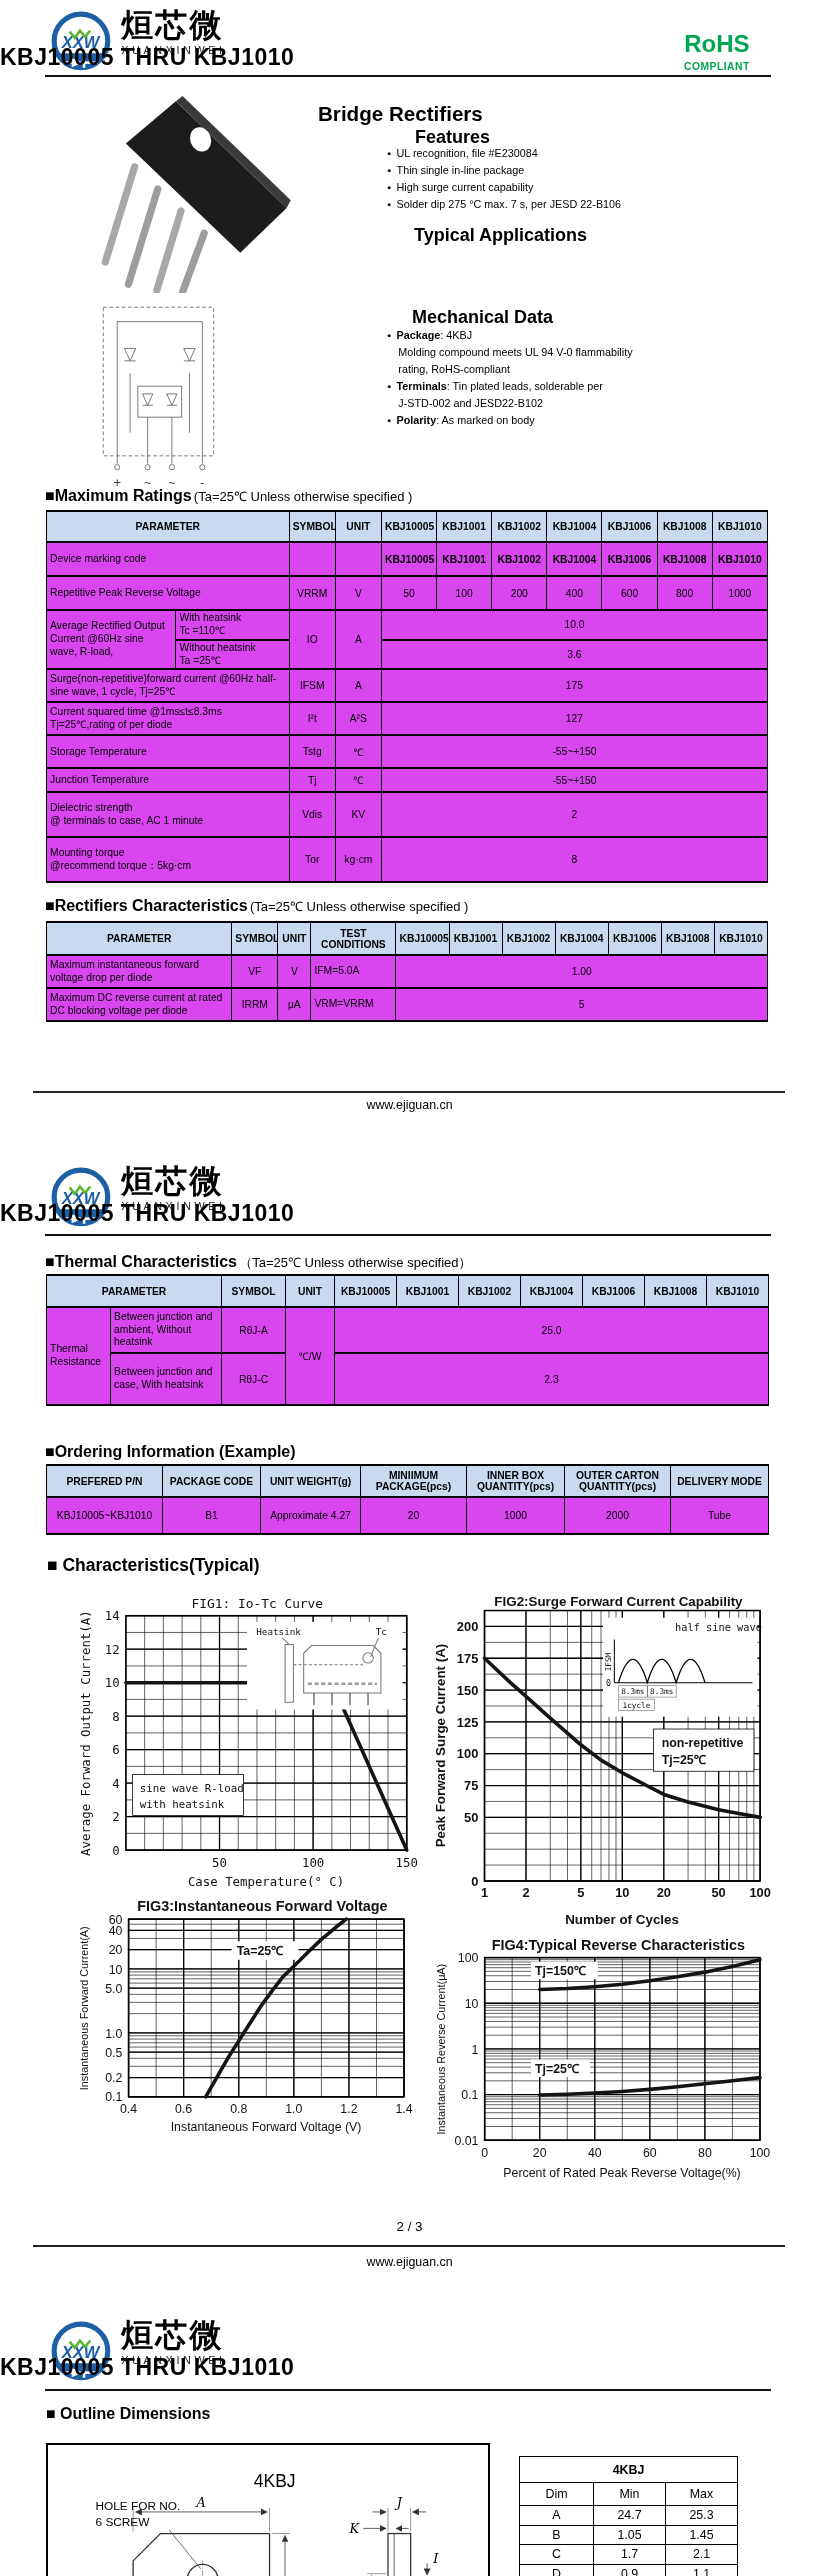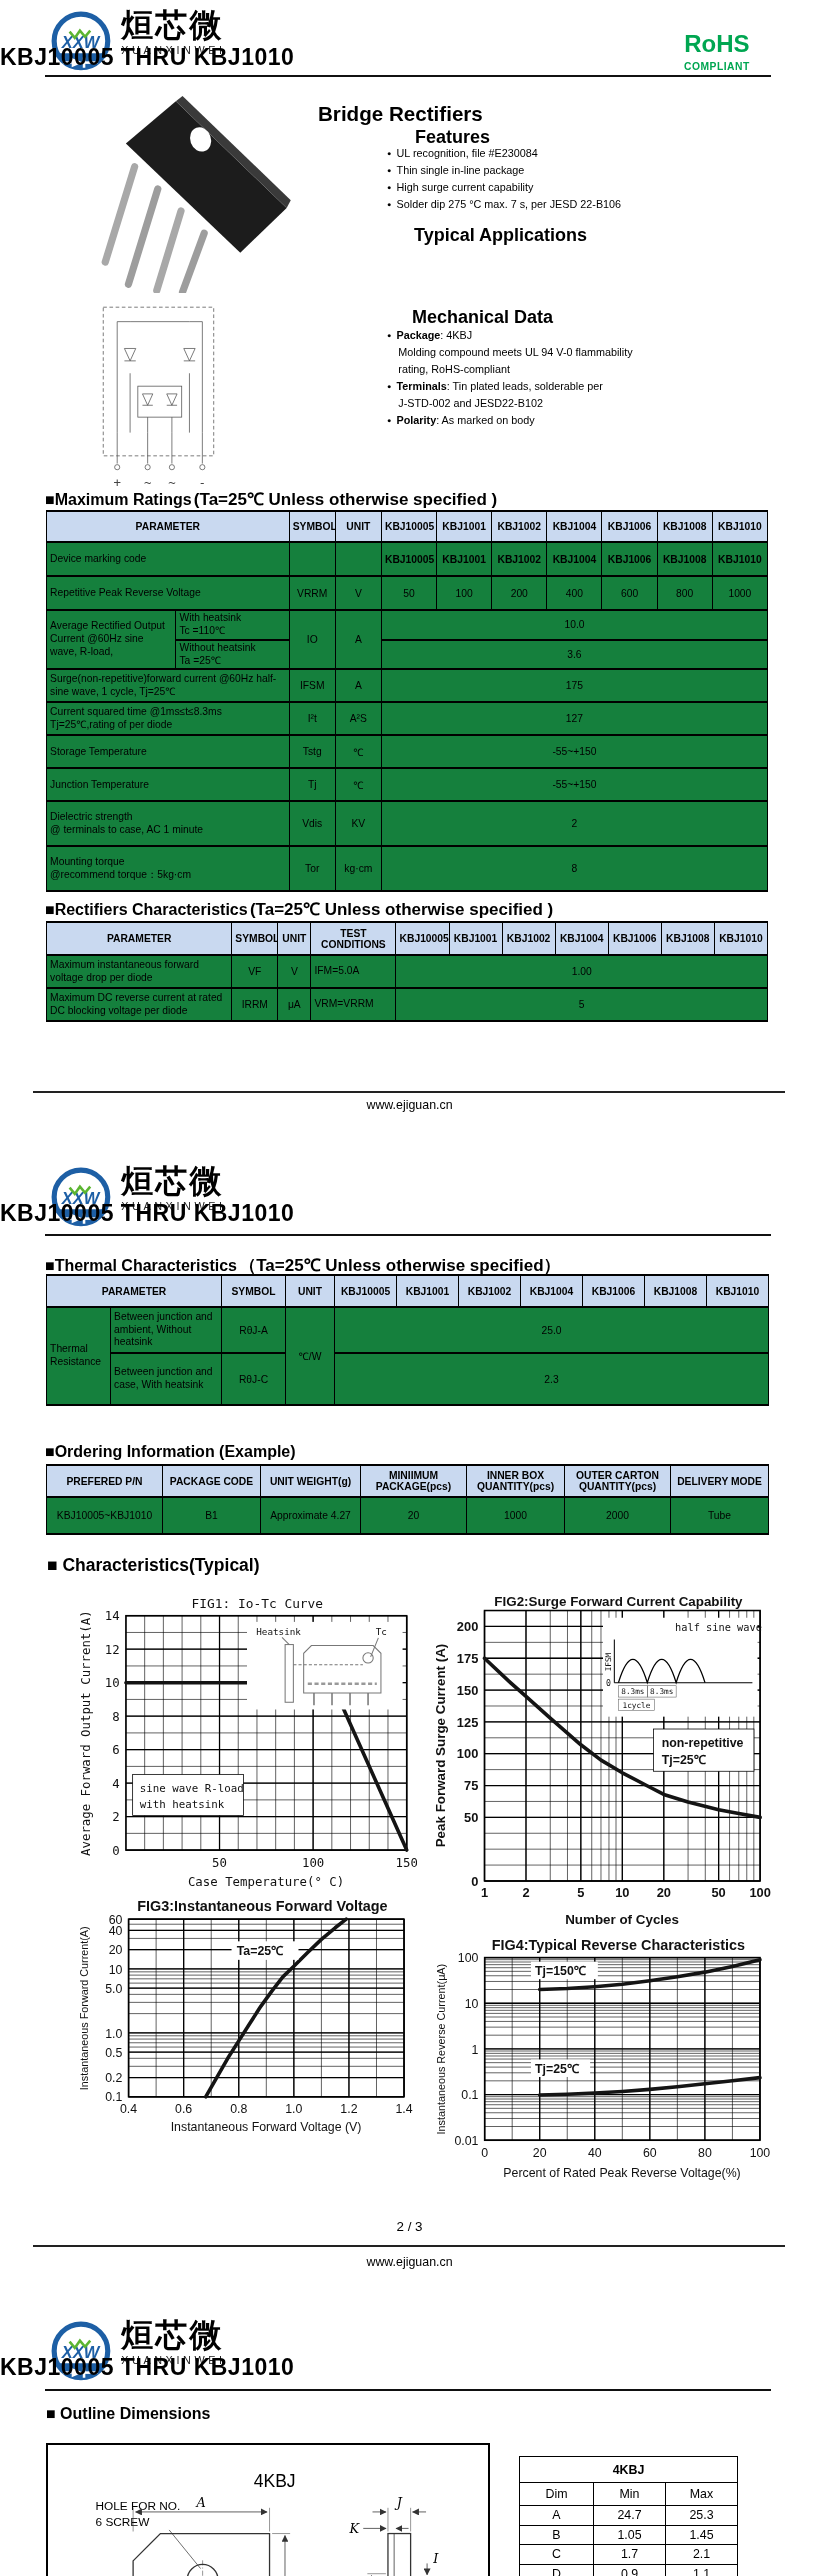--- a/index.html
+++ b/index.html
@@ -11,27 +11,27 @@
   .thinrule{background:#222;height:1.5px;}
   .logo{display:flex;align-items:flex-start;}
   .logo-textblock{margin-left:5.2px;}
   .logo-cn{font-size:32px;font-weight:bold;line-height:1.05;letter-spacing:2.1px;font-family:"DejaVu Sans",sans-serif;}
   .logo-en{font-size:10.8px;letter-spacing:3.6px;color:#222;margin-top:1px;}
   .rohs1{color:#00a651;font-size:24px;font-weight:bold;line-height:1;}
   .rohs2{color:#00a651;font-size:10.3px;font-weight:bold;letter-spacing:0.5px;margin-top:5.2px;}
   .h1{font-size:20.6px;font-weight:bold;}
   .h2{font-size:18px;font-weight:bold;margin-left:36px;}
   .sec-h{font-size:16px;font-weight:bold;}
-  .sec-cond{font-size:17px;font-weight:bold;}
+  .sec-cond{font-size:13px;font-weight:normal;}
   .feat-line{font-size:10.8px;line-height:17px;white-space:nowrap;}
   .blt{font-size:7.2px;vertical-align:1px;margin-right:5.2px;}
   .para-line{font-size:10.8px;line-height:19.6px;white-space:nowrap;}
   .mech-line{font-size:10.8px;line-height:17px;white-space:nowrap;}
   .mech-ind{padding-left:11.3px;}
-  table.ds{border-collapse:collapse;border:1.5px solid #000;table-layout:fixed;background:#15803d;}
+  table.ds{border-collapse:collapse;border:1.5px solid #000;table-layout:fixed;background:#d946ef;}
   table.ds td,table.ds th{border:1px solid #000;border-top-width:2.1px;border-bottom-width:2.1px;
        padding:1px 3.1px;font-size:10.3px;overflow:hidden;}
   table.ds th{background:#c9d9f0;font-weight:bold;font-size:10.3px;text-align:center;}
   td.c{text-align:center;}
   td.p{text-align:left;padding-left:4.1px;line-height:1.25;}
   .vspread{display:flex;flex-direction:column;justify-content:space-between;height:100%;}
   .chart text{fill:#111;}
   .chart .tick{font-family:"Liberation Sans",sans-serif;font-size:23px;}
   #fig1 .tick, #fig1 .ctitle, #fig1 .alabel{font-family:"DejaVu Sans Mono",monospace;}
   #fig1 .tick{font-size:24px;}
@@ -217,21 +217,21 @@
       <td class="c">I²t</td>
       <td class="c">A²S</td>
       <td class="c" colspan="7">127</td>
     </tr>
     <tr style="height:33px">
       <td colspan="2" class="p">Storage Temperature</td>
       <td class="c">Tstg</td>
       <td class="c">℃</td>
       <td class="c" colspan="7">-55~+150</td>
     </tr>
-    <tr style="height:33px">
+    <tr style="height:24px">
       <td colspan="2" class="p">Junction Temperature</td>
       <td class="c">Tj</td>
       <td class="c">℃</td>
       <td class="c" colspan="7">-55~+150</td>
     </tr>
     <tr style="height:45px">
       <td colspan="2" class="p">
             <div class="vspread">
               <div>Dielectric strength</div>
               <div>@ terminals to case, AC 1 minute</div>

